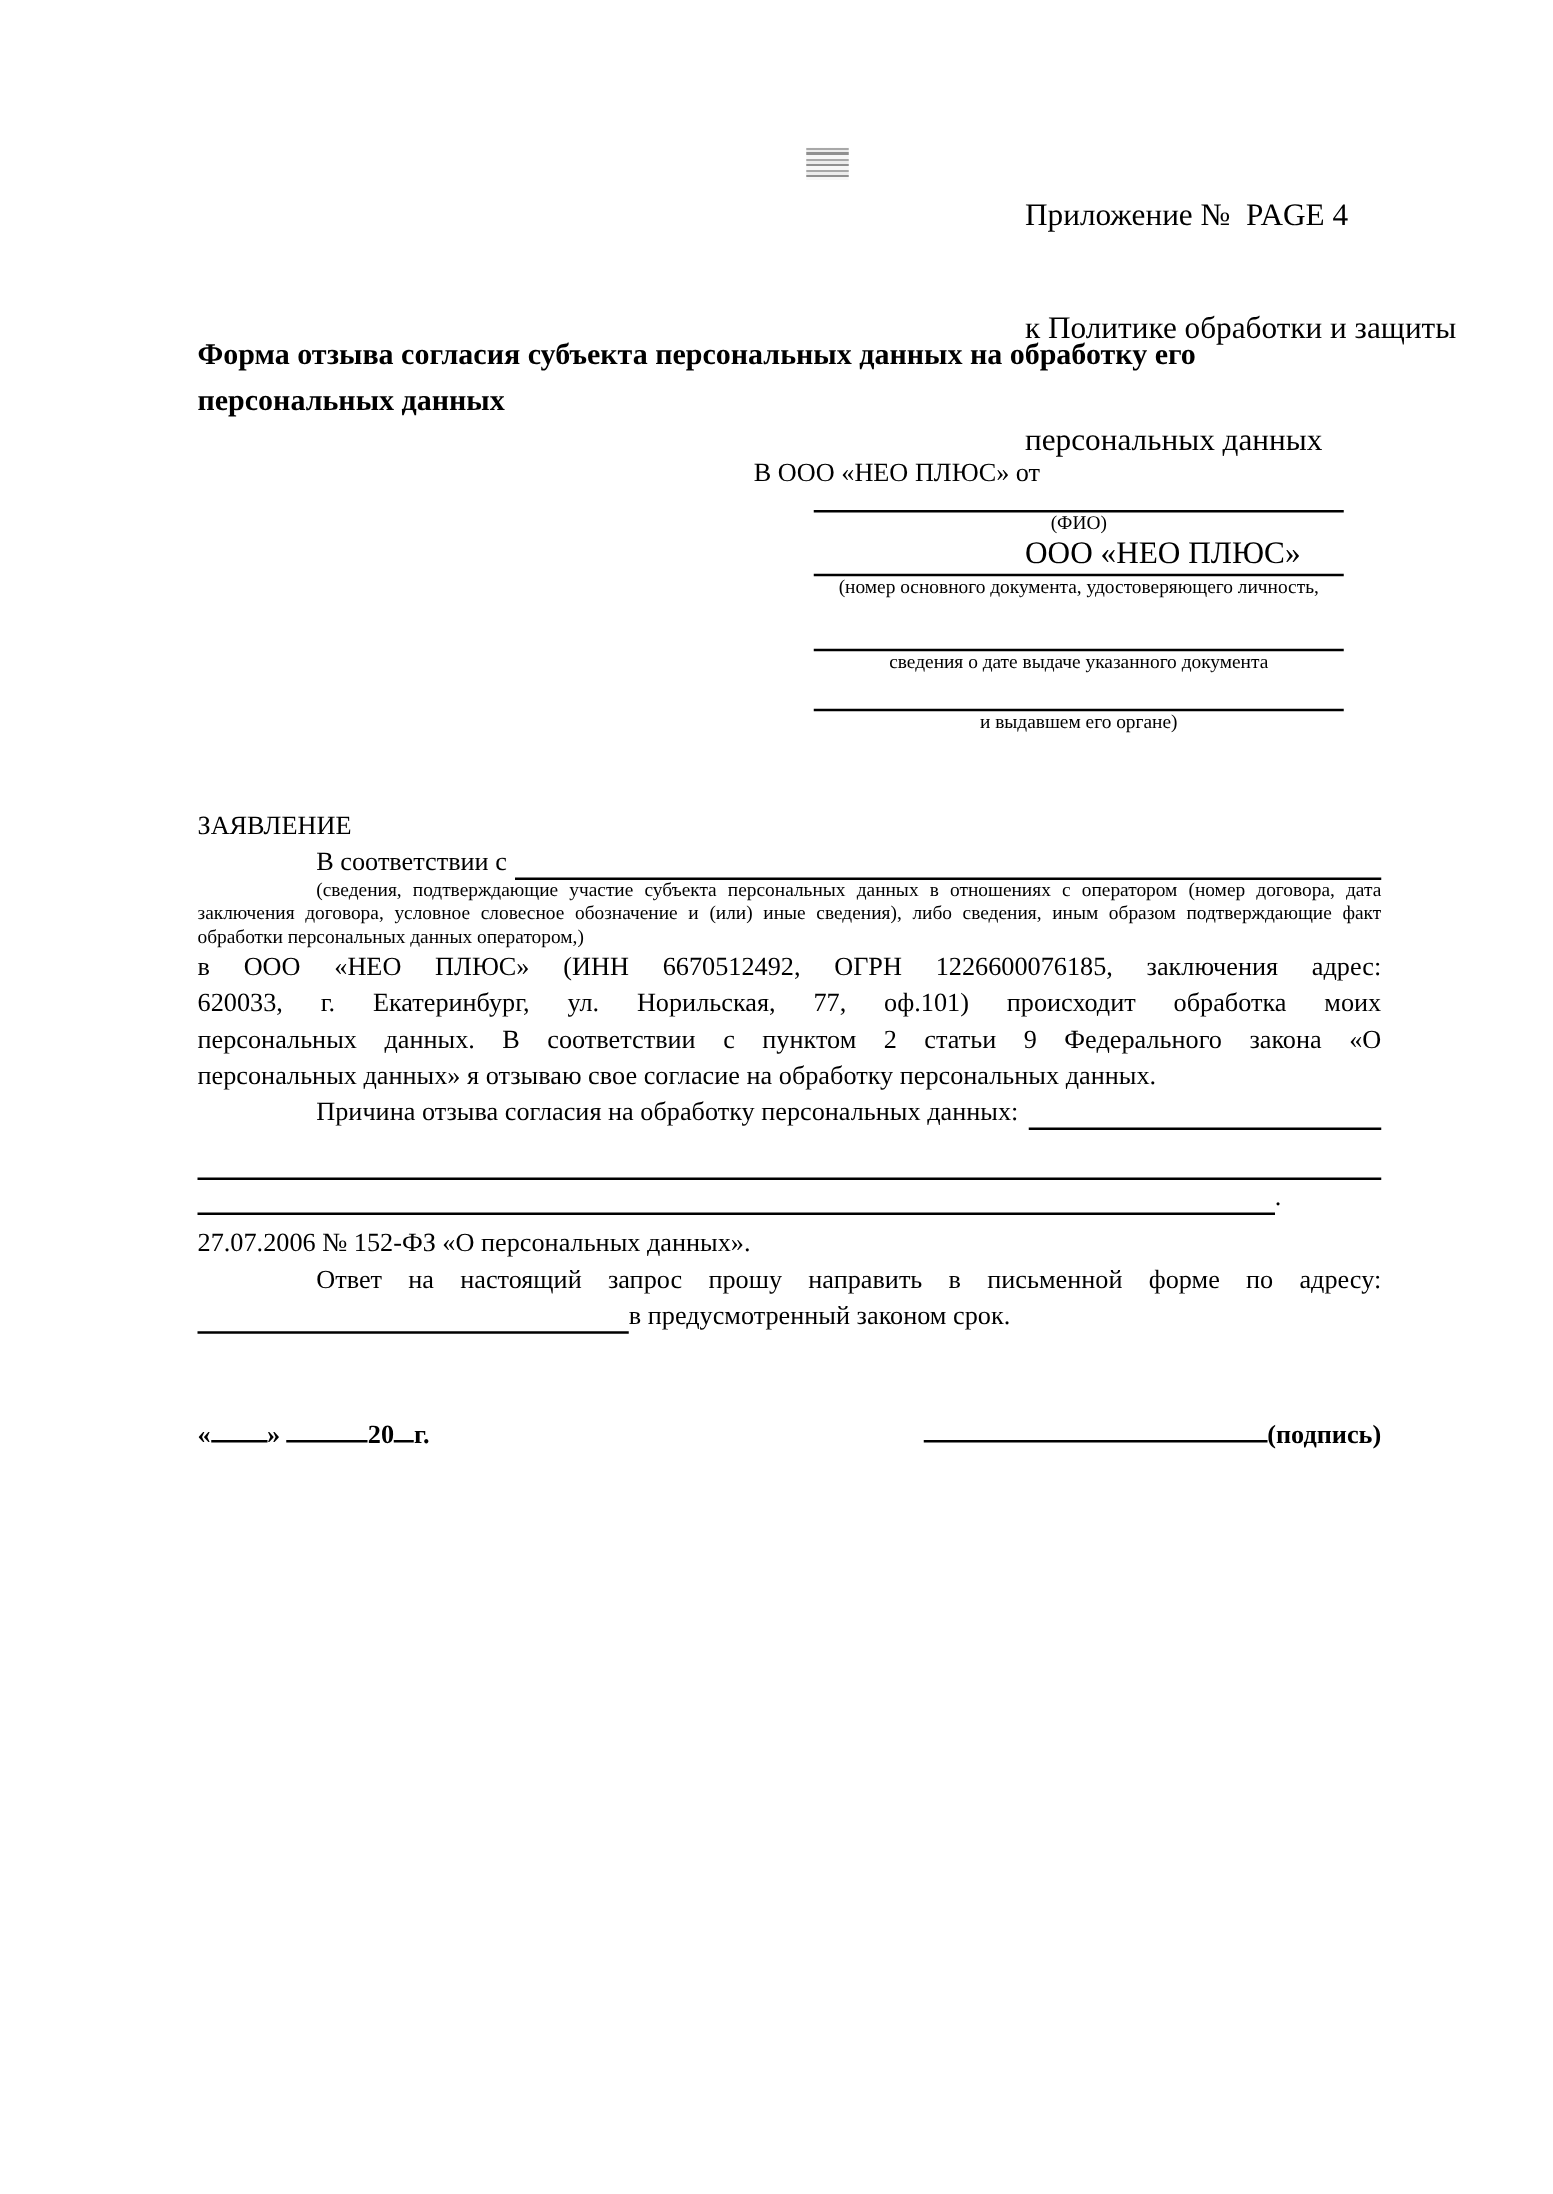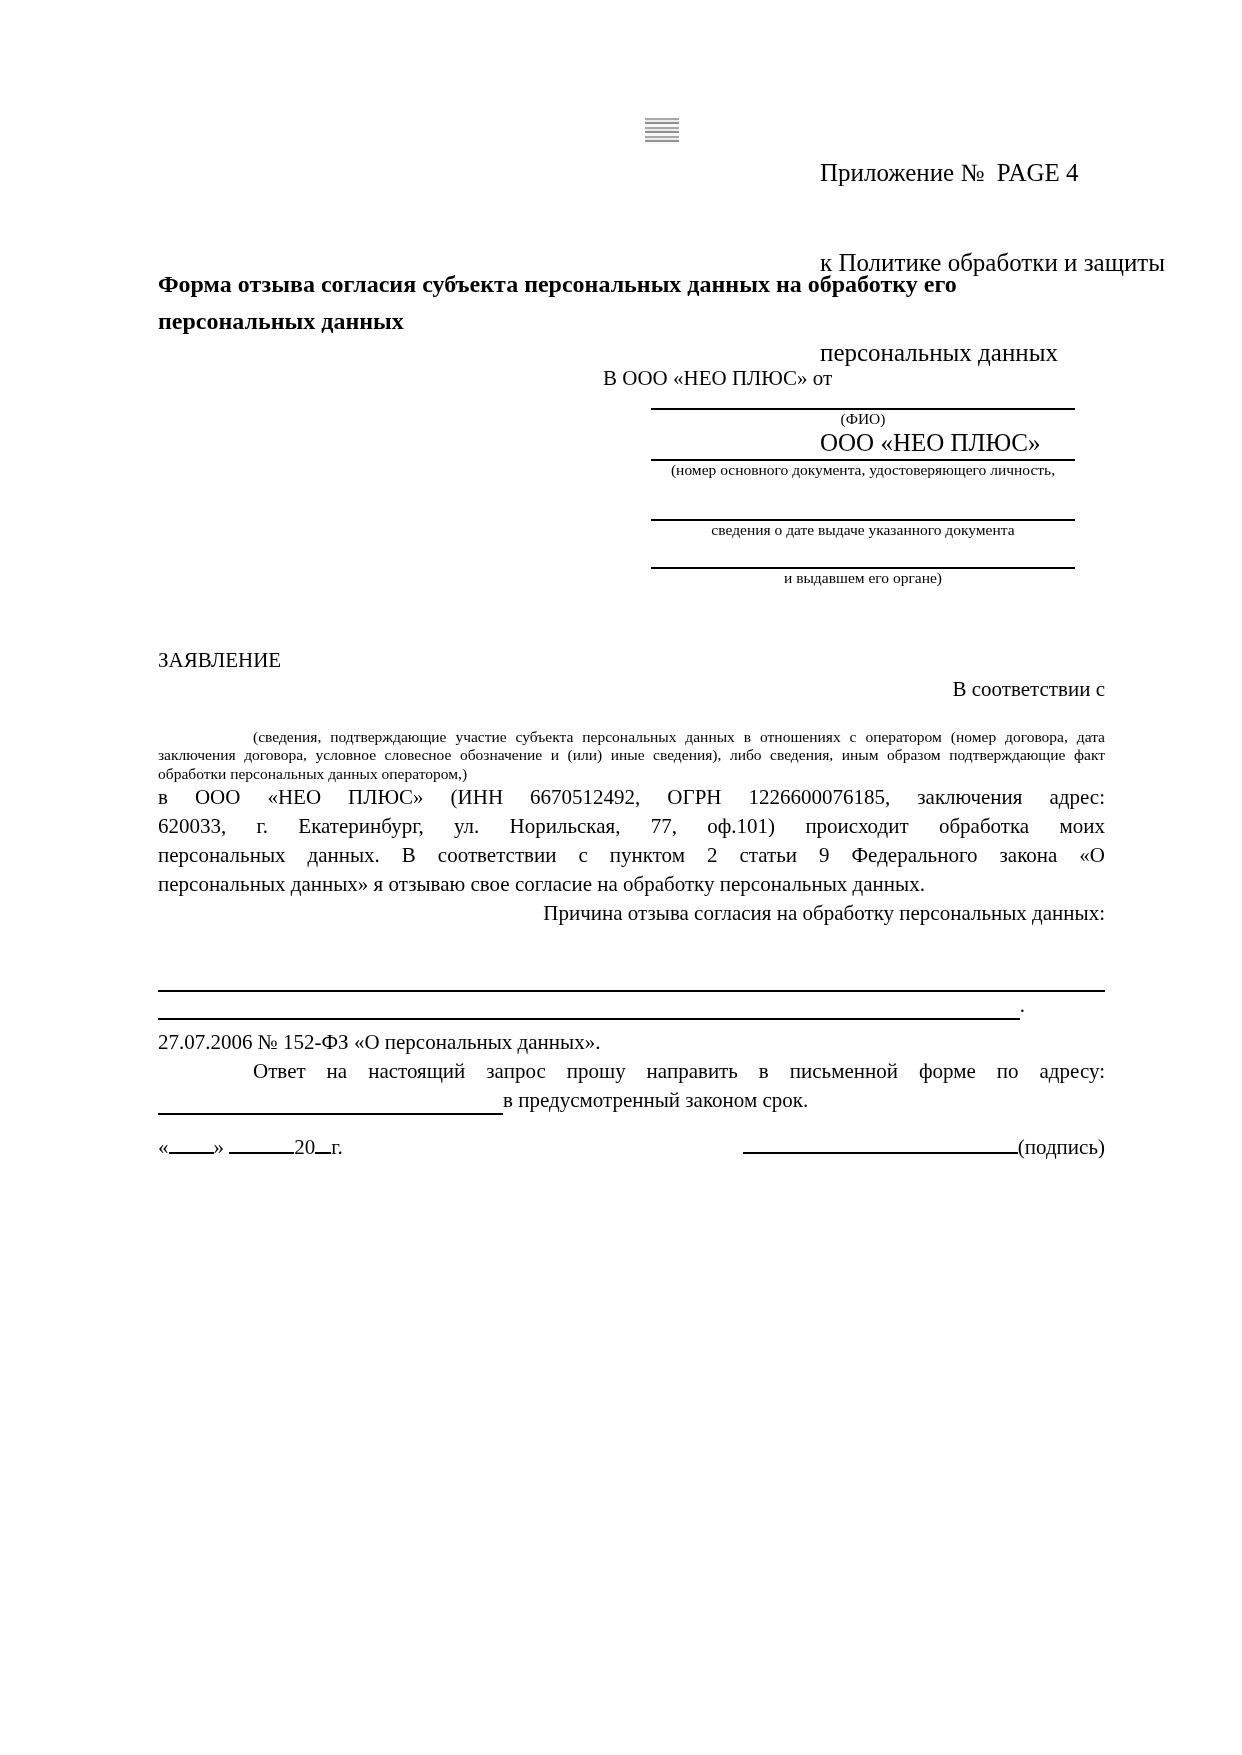--- a/index.html
+++ b/index.html
@@ -38,37 +38,37 @@
   .addr-field .addr-caption {
     margin-left: 48px; text-align: center;
     font-size: 15.5px; line-height: 18px;
   }
   .h17 { height: 17px; } .h31 { height: 31px; } .h40 { height: 40px; } .h28 { height: 28px; }
 
   
   .statement { position: absolute; left: 158px; top: 630px; width: 947px; font-size: 21px; line-height: 29px; }
   .stmt-heading { text-align: left; height: 29px; margin-top: 16px; }
   .flexrow { display: flex; align-items: flex-end; }
-  .indent { padding-left: 95px; flex-direction: column; }
+  .indent { padding-left: 95px; }
   .fill { border-bottom: 2px solid #000; height: 22px; }
   .grow { flex: 1 1 auto; }
   .fine-print { font-size: 15.5px; line-height: 18.4px; }
   .stretch { text-align: justify; text-align-last: justify; }
   .jline { text-align: justify; }
   .blank-row-1 { height: 38px; border-bottom: 2px solid #000; }
   .blank-row-2 { height: 28px; margin-bottom: 8px; }
   .blank-row-2 .fill { height: 26px; }
   .w91 { width: 91%; flex: 0 0 auto; }
   .w345 { width: 345px; flex: 0 0 auto; }
 
   
   .signature {
     position: absolute; left: 158px; top: 1132px; width: 947px;
     display: flex; justify-content: space-between; align-items: flex-end;
-    font-size: 21px; line-height: 30px;
+    font-size: 21px; line-height: 30px; font-weight: bold;
   }
   .blank { display: inline-block; border-bottom: 2px solid #000; height: 20px; vertical-align: baseline; }
   .w45 { width: 45px; } .w65 { width: 65px; } .w16 { width: 16px; } .w275 { width: 275px; }
 </style>
 </head>
 <body>
 
 <div class="page">
 
   <div class="artifact"></div>

